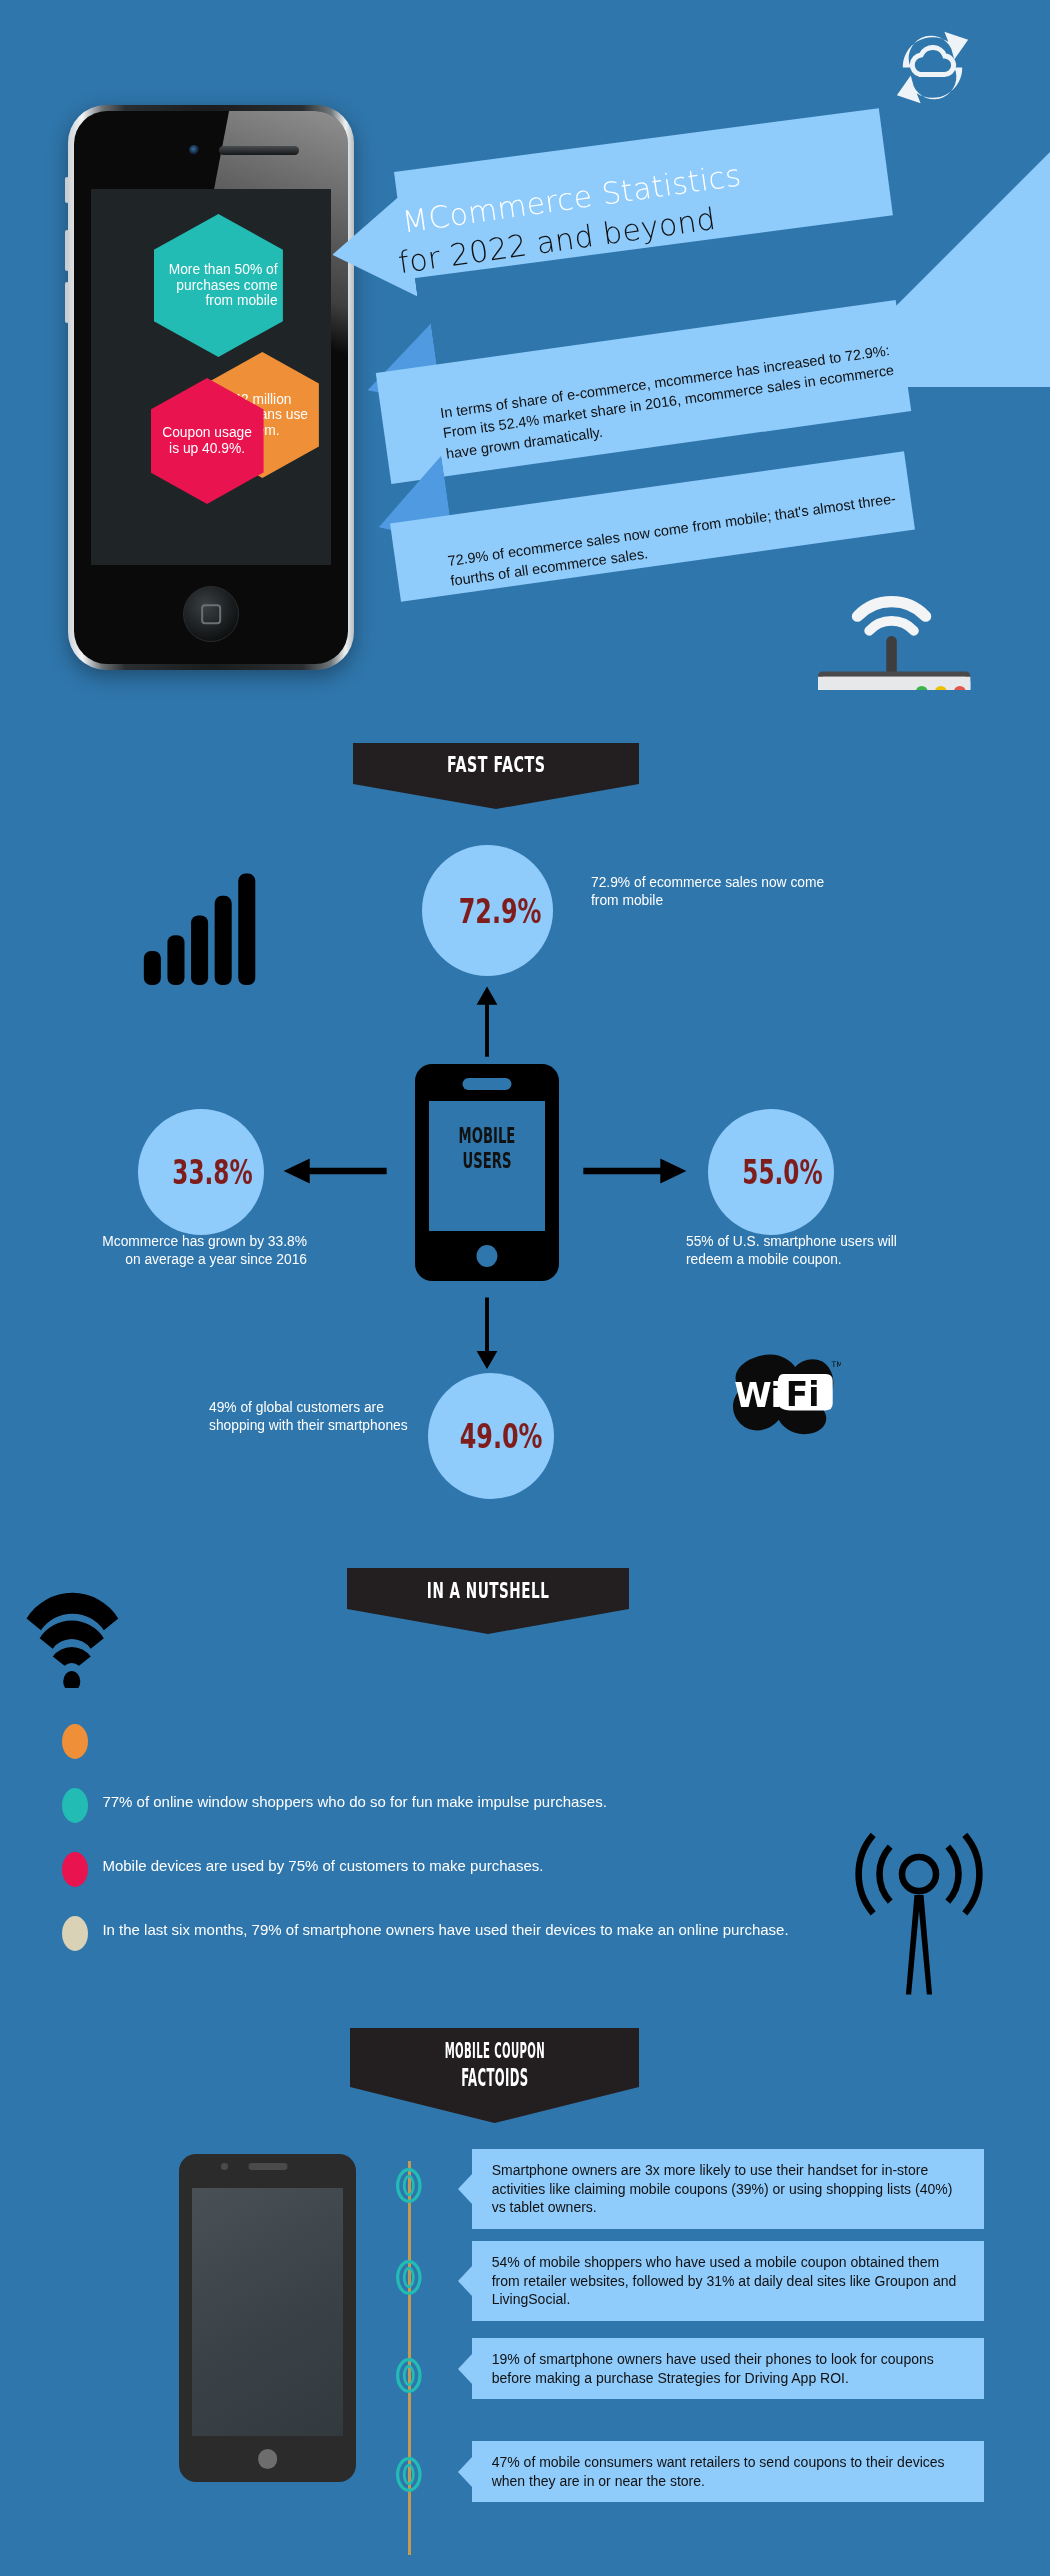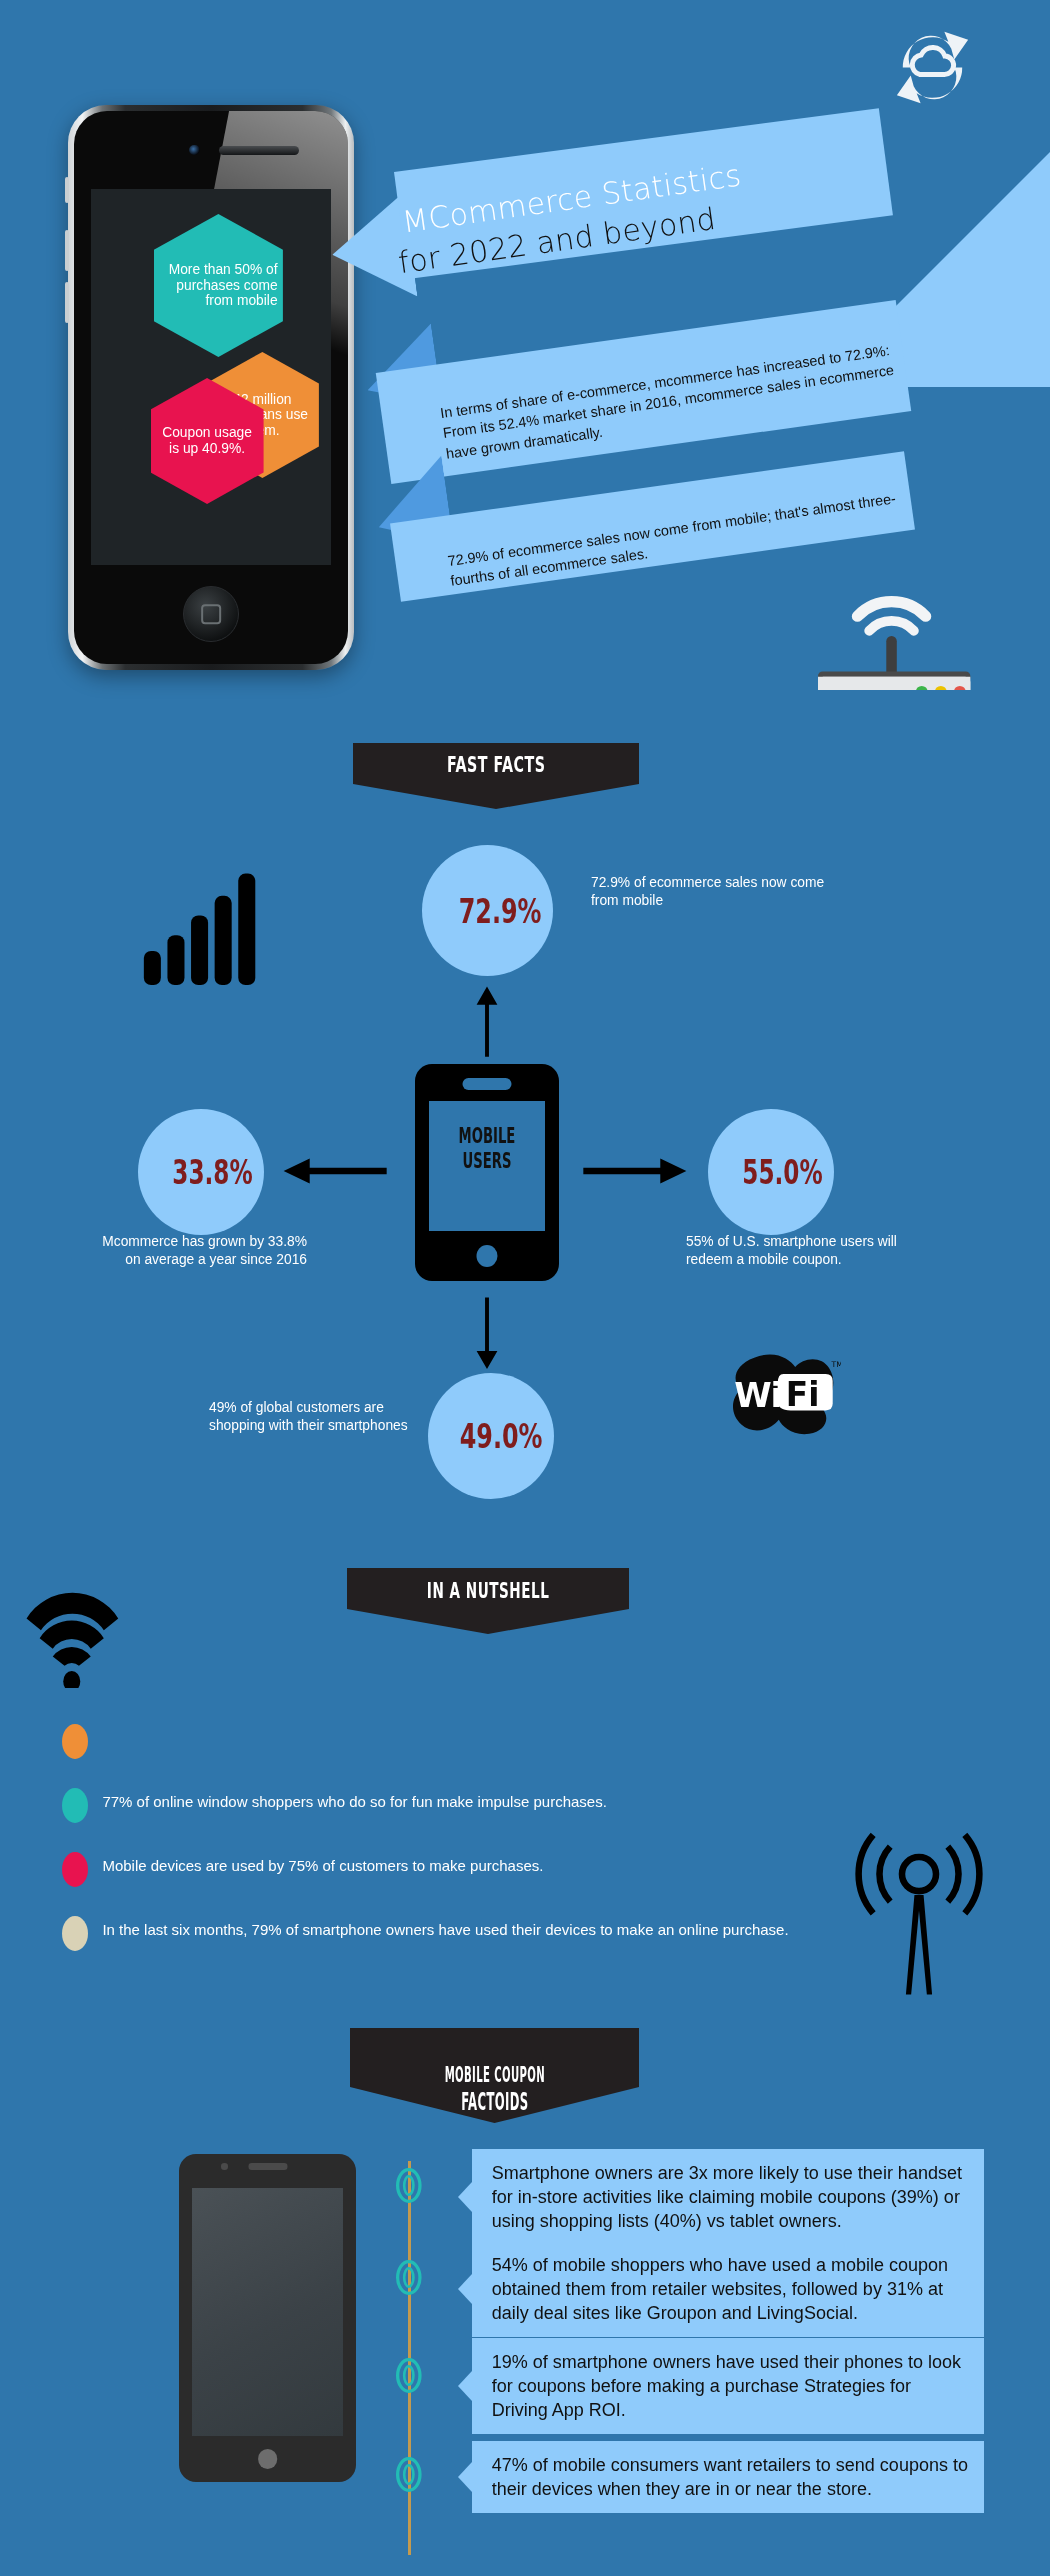--- a/index.html
+++ b/index.html
@@ -200,21 +200,21 @@
   .bphone .bscreen{ position:absolute; left:13px; right:13px; top:34px; bottom:46px;
     background:linear-gradient(150deg,#4a5156,#3b4247 55%,#333a3e); }
   .bphone .bhome{ position:absolute; left:50%; transform:translateX(-50%); bottom:13px;
     width:19.7px; height:19.7px; border-radius:50%; background:#6d6d6d; }
 
   
   .tl-line{ left:408px; top:2161px; width:2.6px; height:394px; background:#c49a4e; }
   .tl-node{ position:absolute; left:395px; width:27.6px; height:37px; }
   .card{
     position:absolute; background:#8fcbfb; color:#111;
-    font-size:18px; line-height:1.34; padding:11.8px 14.4px 11.8px 19.7px;
+    font-size:14px; line-height:1.34; padding:11.8px 14.4px 11.8px 19.7px;
   }
   .card::before{
     content:""; position:absolute; left:-14.4px; top:50%; transform:translateY(-50%);
     border-top:15.8px solid transparent; border-bottom:15.8px solid transparent;
     border-right:14.4px solid #8fcbfb;
   }
 </style>
 </head>
 <body>
 
@@ -411,21 +411,21 @@
       <circle cx="110" cy="84" r="26"></circle>
       <path d="M66 42 A62 62 0 0 0 66 126"></path>
       <path d="M40 24 A92 92 0 0 0 40 144"></path>
       <path d="M154 42 A62 62 0 0 1 154 126"></path>
       <path d="M180 24 A92 92 0 0 1 180 144"></path>
     </g>
     <path d="M103 116 L117 116 L130 268 L122 268 L110 140 L98 268 L90 268 Z" fill="#000"></path>
   </svg>
 </div>
 
-<div class="sec-banner" style="left:350px; top:2028px; width:289px; height:95px; font-size:21.7px; padding-top:27px;align-items:center;">
+<div class="sec-banner" style="left:350px; top:2028px; width:289px; height:95px; font-size:21.7px; padding-top:10px;">
   <span>
     <span style="display:block">MOBILE COUPON</span>
     <span style="display:block; font-size:25px">FACTOIDS</span>
   </span>
 </div>
 
 <div class="abs bphone">
   <div class="top-bar"></div>
   <div class="top-dot"></div>
   <div class="bscreen"></div>

